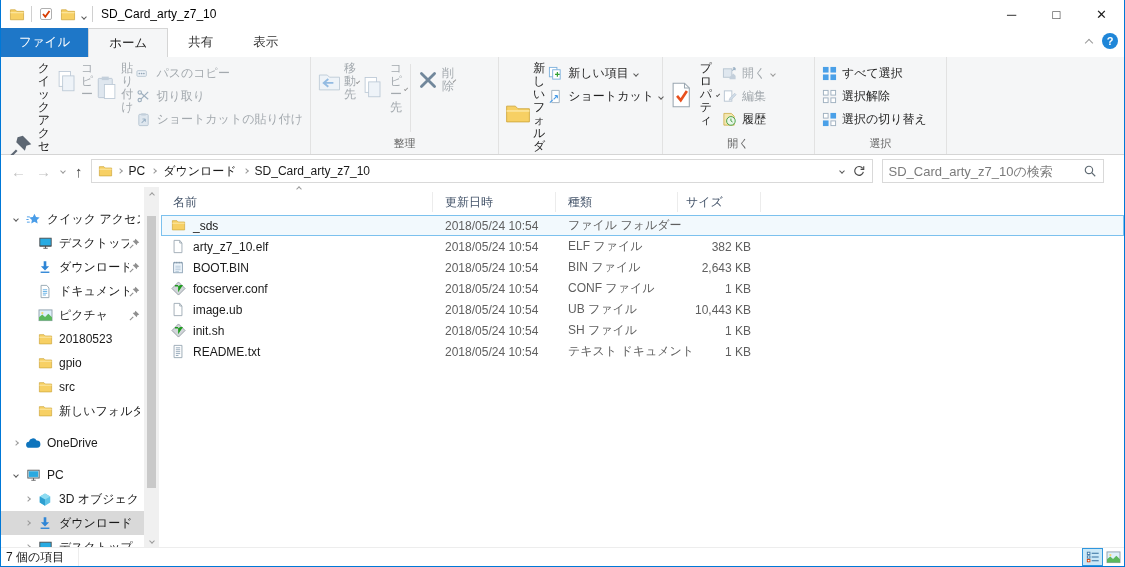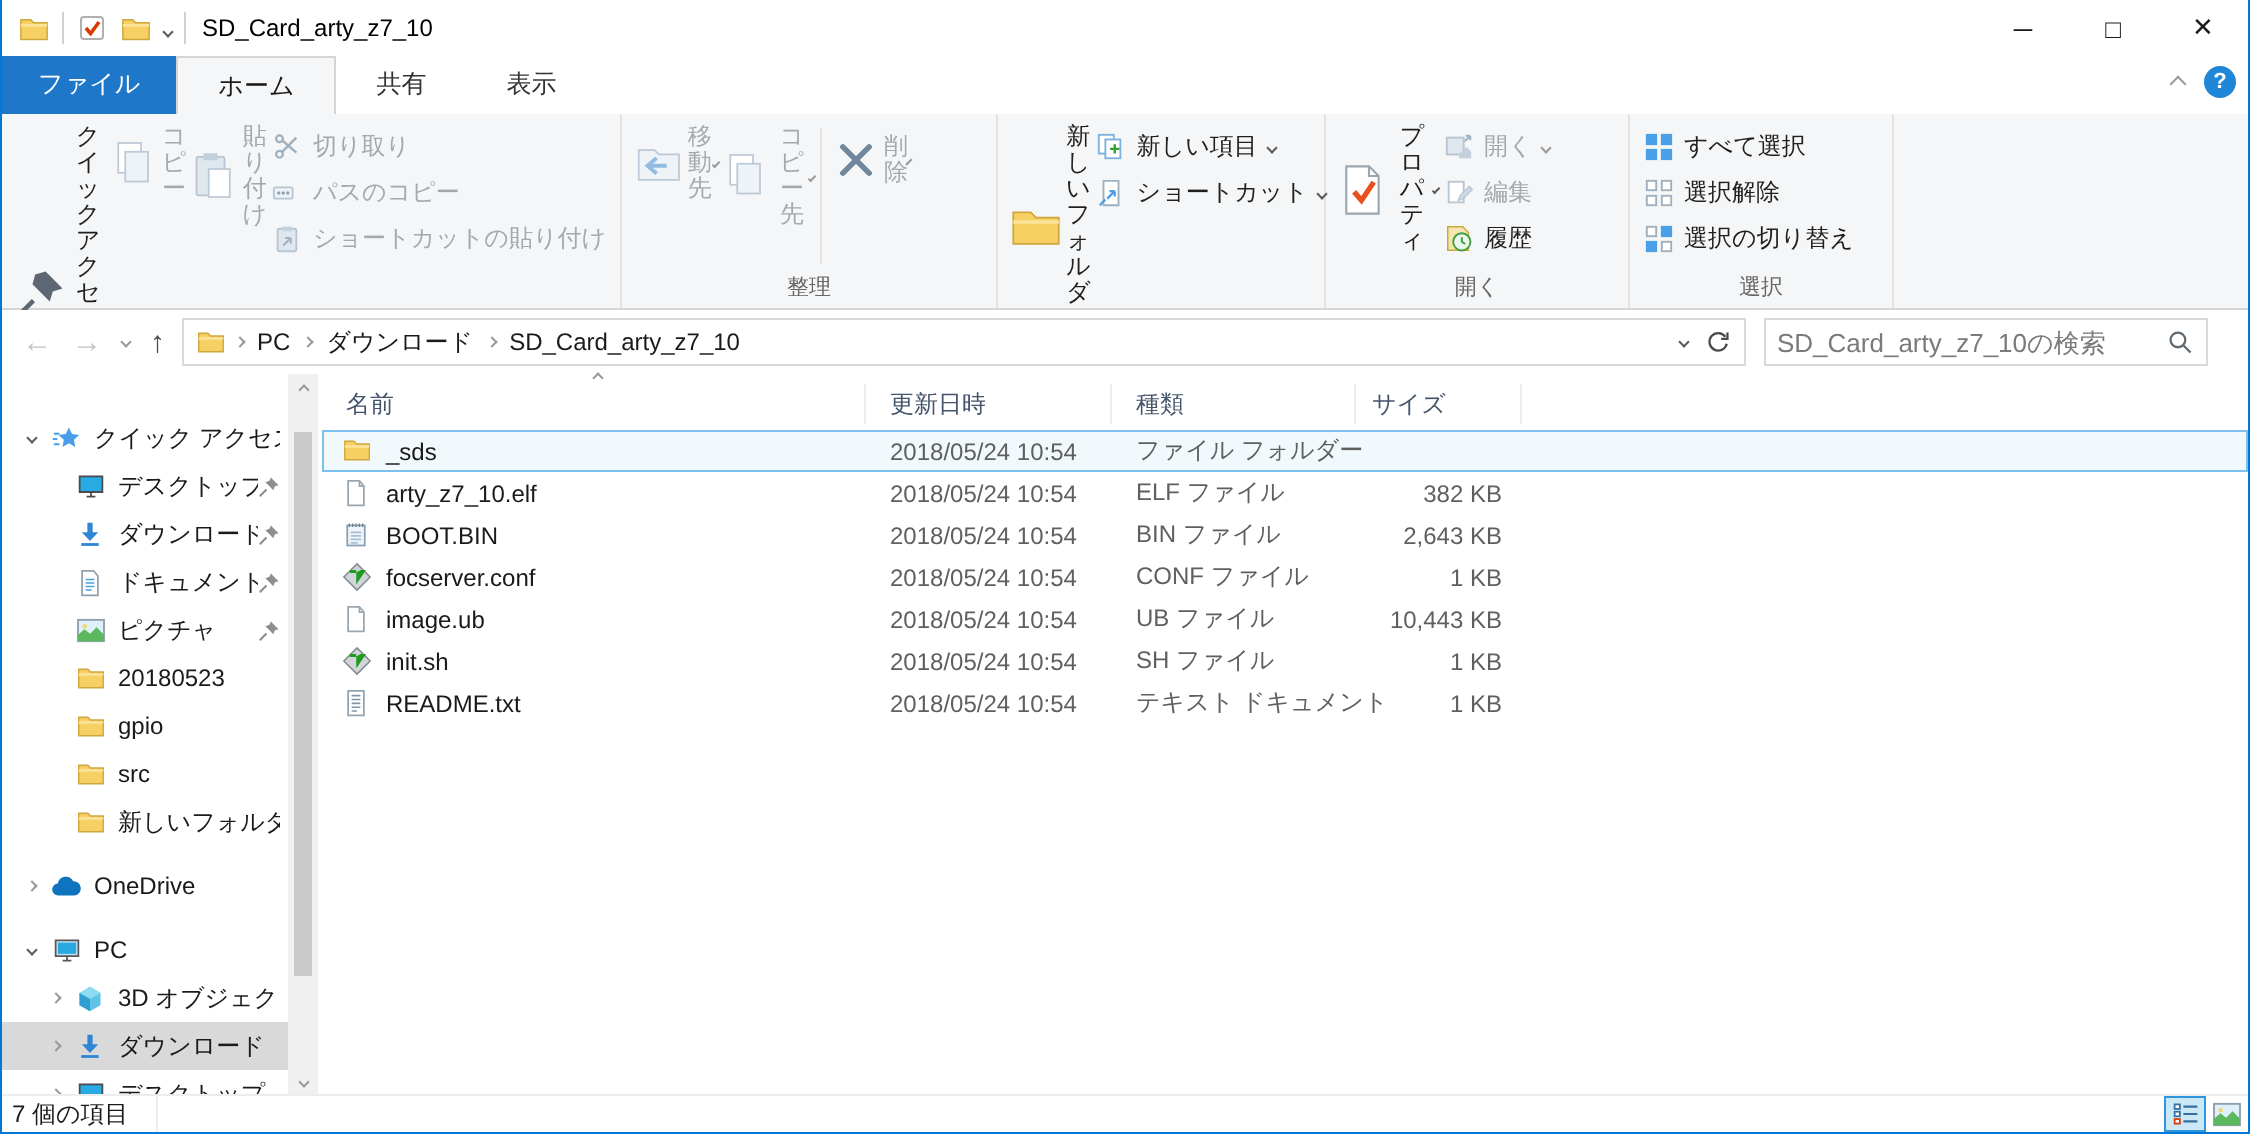--- a/index.html
+++ b/index.html
@@ -178,37 +178,37 @@
                 <rect x="10" y="3" width="8" height="4" fill="#c3cfdb"></rect>
                 <rect x="13" y="12" width="12" height="16" fill="#fff" stroke="#bcc9d6"></rect>
               </svg>
             </span>
           <span>貼り付け</span>
         </div>
         <div class="rcol">
           <div class="rsmall dis">
             <span>
                 <svg width="15" height="15" viewBox="0 0 16 16">
-                  <path d="M13 3L5.5 10.5M13 11L5.5 4.5" stroke="#9fb0bf" stroke-width="1.3"></path>
-                  <circle cx="4" cy="11.8" r="1.8" fill="none" stroke="#9fb0bf" stroke-width="1.2"></circle>
-                  <circle cx="4" cy="3.6" r="1.8" fill="none" stroke="#9fb0bf" stroke-width="1.2"></circle>
-                </svg>
-              </span>
-            <span>切り取り</span>
-          </div>
-          <div class="rsmall dis">
-            <span>
-                <svg width="15" height="15" viewBox="0 0 16 16">
                   <rect x="1" y="5" width="10" height="6" rx="1" fill="#eef3f8" stroke="#b8c5d2"></rect>
                   <circle cx="3.6" cy="8" r=".9" fill="#8fa2b3"></circle>
                   <circle cx="6" cy="8" r=".9" fill="#8fa2b3"></circle>
                   <circle cx="8.4" cy="8" r=".9" fill="#8fa2b3"></circle>
                 </svg>
               </span>
             <span>パスのコピー</span>
+          </div>
+          <div class="rsmall dis">
+            <span>
+                <svg width="15" height="15" viewBox="0 0 16 16">
+                  <path d="M13 3L5.5 10.5M13 11L5.5 4.5" stroke="#9fb0bf" stroke-width="1.3"></path>
+                  <circle cx="4" cy="11.8" r="1.8" fill="none" stroke="#9fb0bf" stroke-width="1.2"></circle>
+                  <circle cx="4" cy="3.6" r="1.8" fill="none" stroke="#9fb0bf" stroke-width="1.2"></circle>
+                </svg>
+              </span>
+            <span>切り取り</span>
           </div>
           <div class="rsmall dis">
             <span>
                 <svg width="15" height="15" viewBox="0 0 16 16">
                   <rect x="3" y="2.5" width="10" height="12" rx="1" fill="#dfe7ef" stroke="#b8c5d2"></rect>
                   <rect x="5.6" y="1.4" width="4.8" height="2.4" fill="#c3cfdb"></rect>
                   <path d="M6 11.5L10 7.5m0 0H6.9M10 7.5v3" stroke="#9db3c6" stroke-width="1.1" fill="none"></path>
                 </svg>
               </span>
             <span>ショートカットの貼り付け</span>

